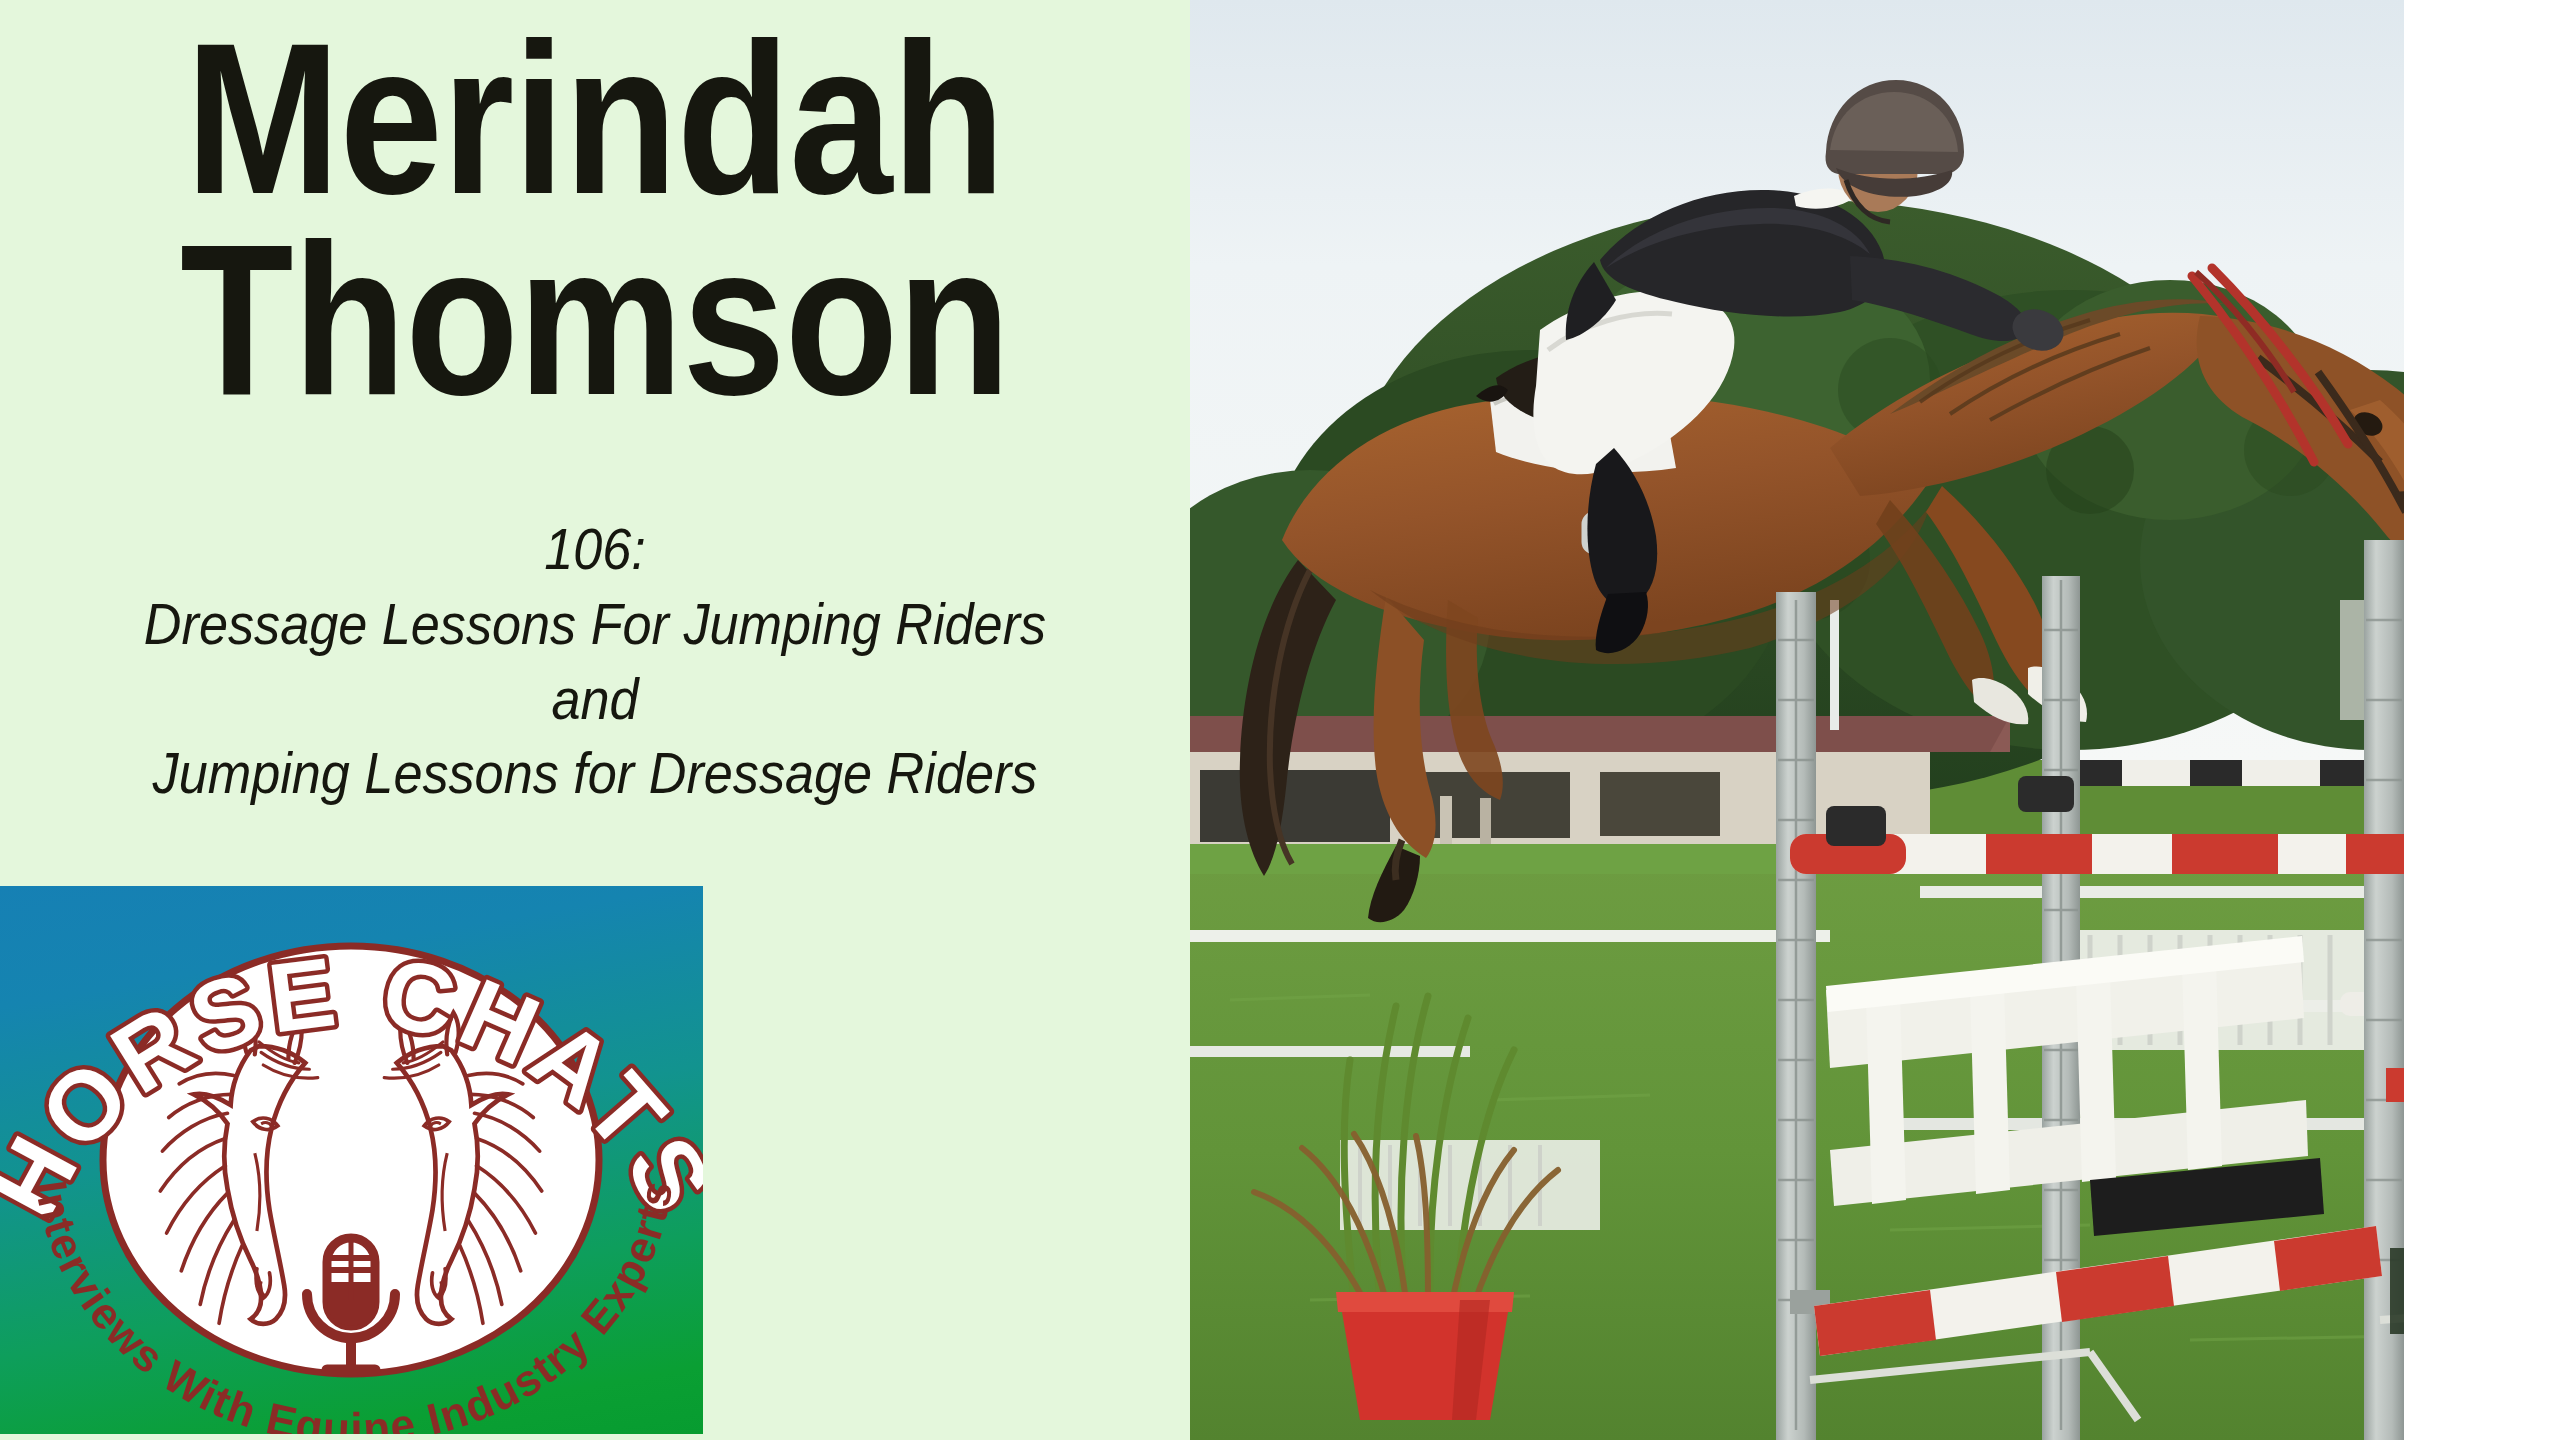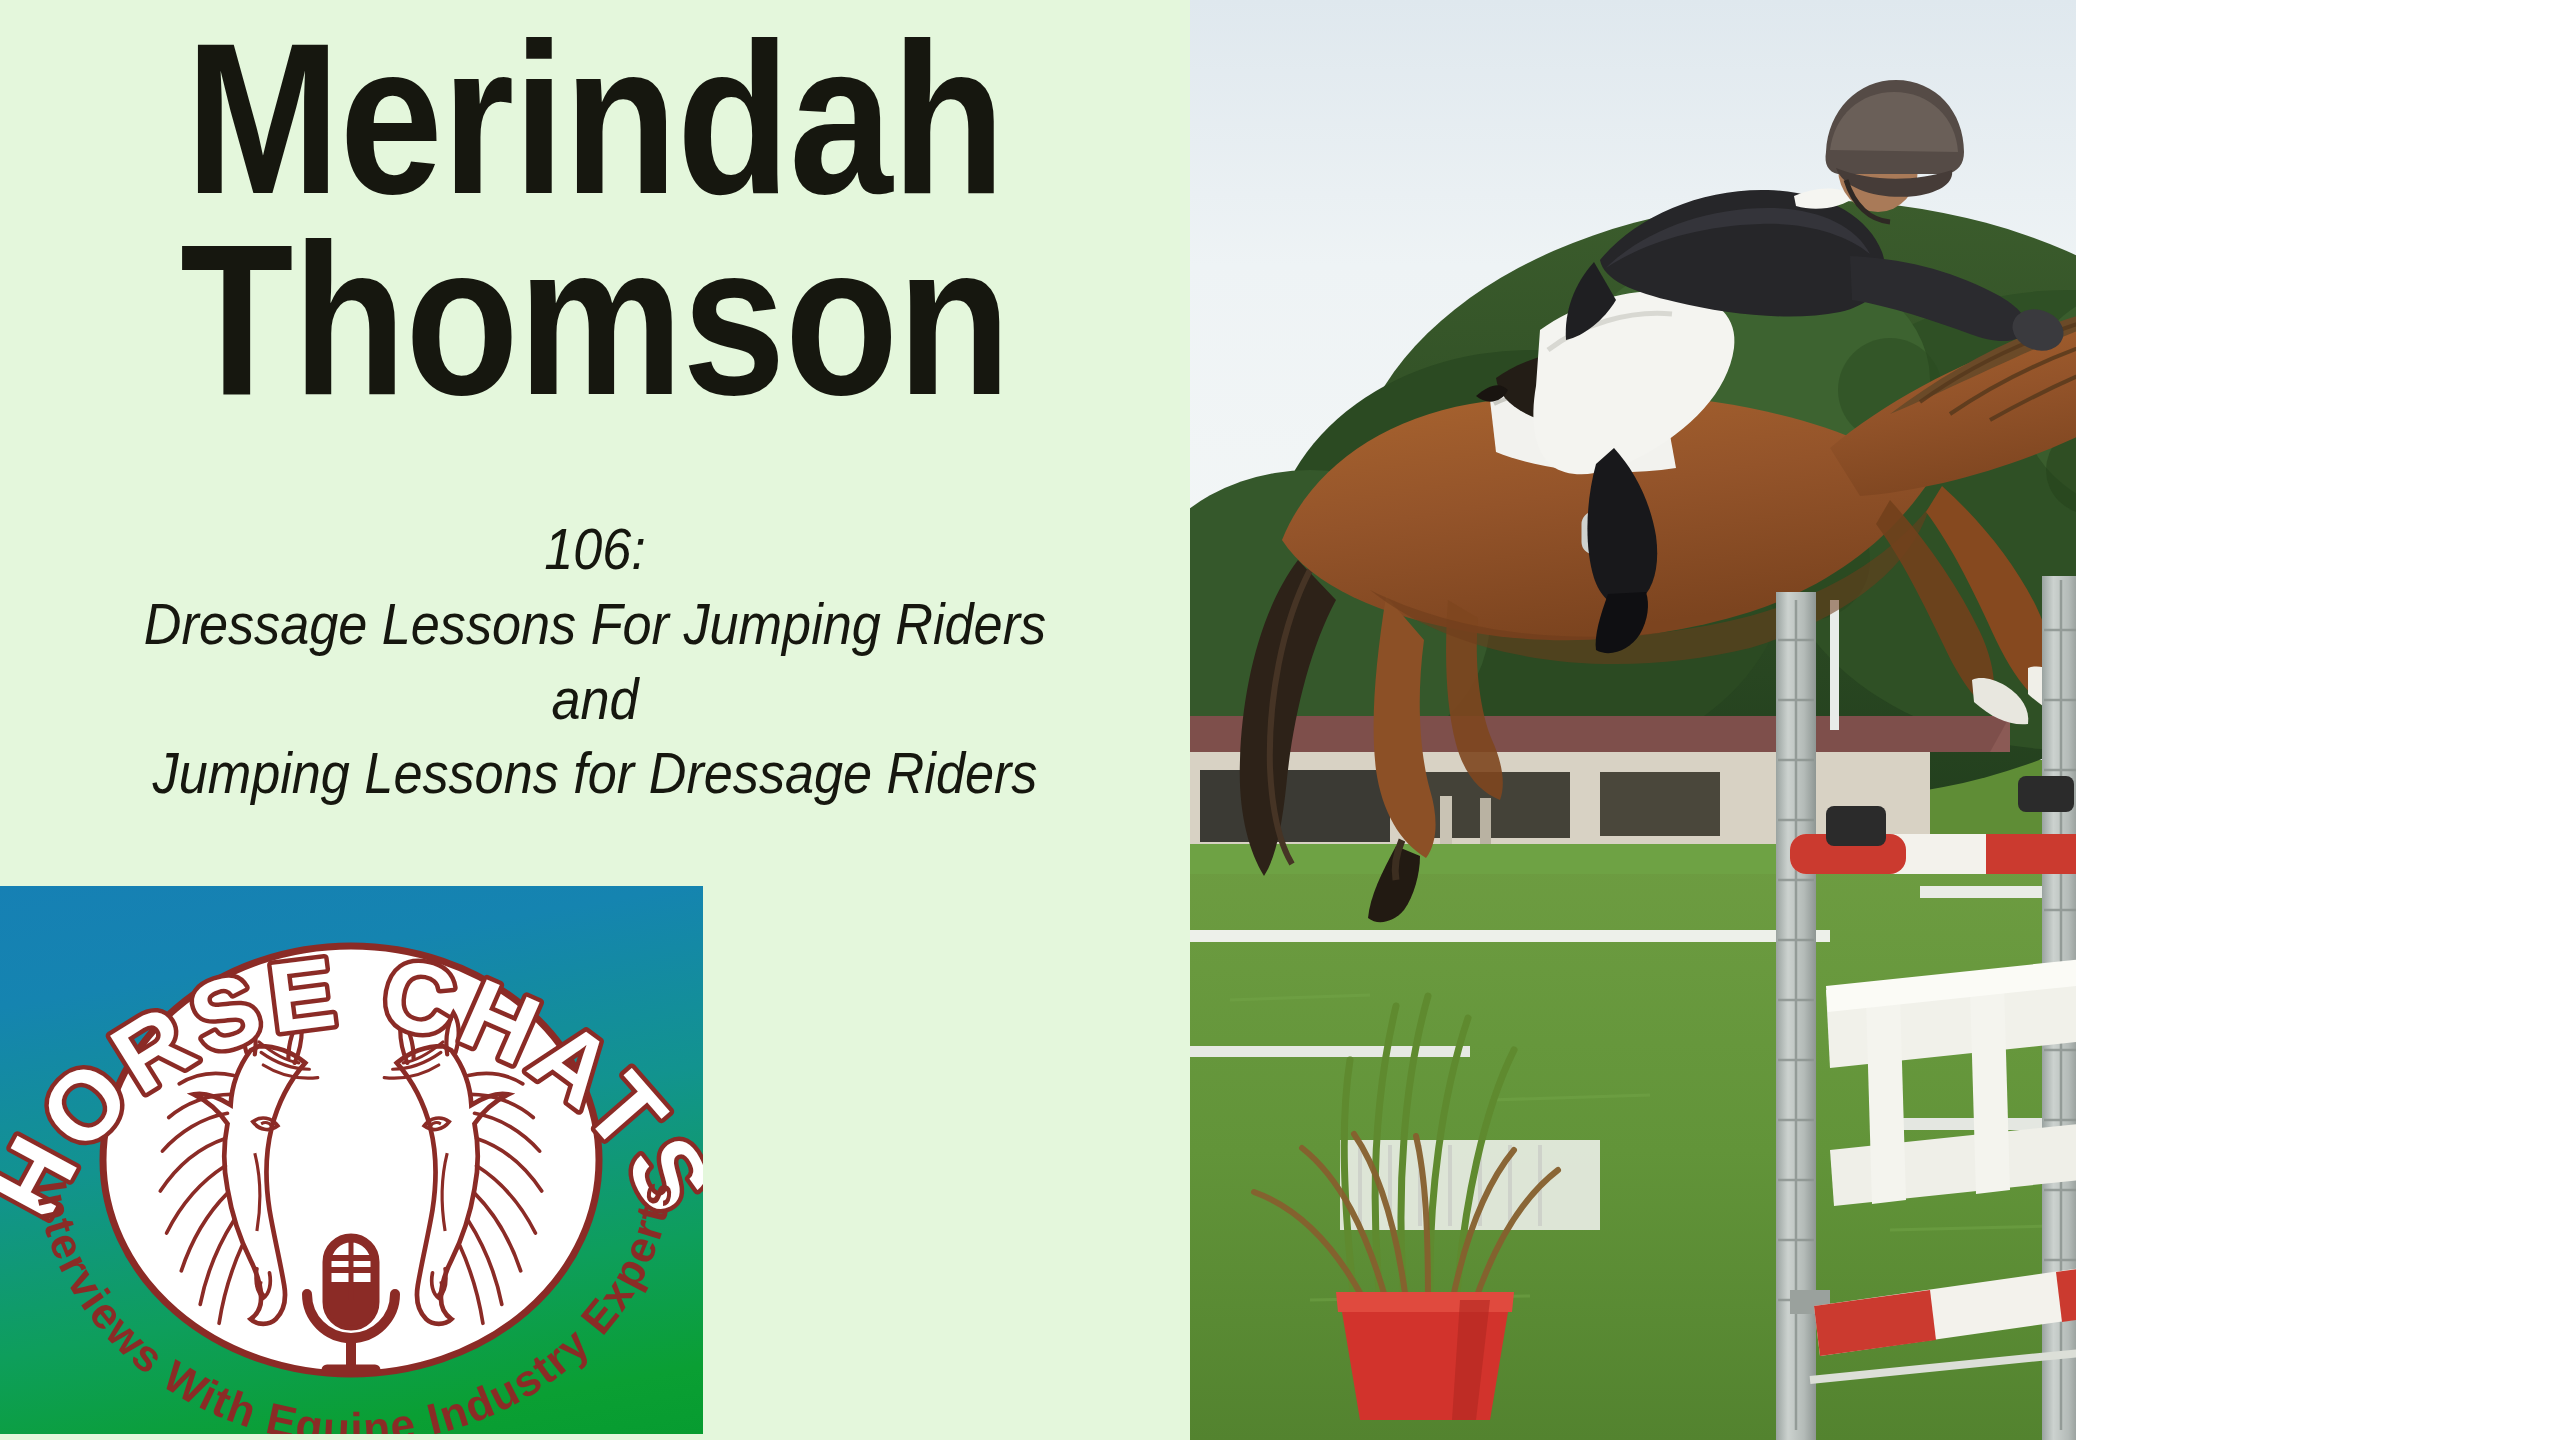--- a/index.html
+++ b/index.html
@@ -7,21 +7,21 @@
     margin: 0;
     padding: 0;
     background: #ffffff;
   }
   body {
     font-family: "Liberation Sans", sans-serif;
   }
 
   #canvas {
     position: relative;
-    width: 2076px;
+    width: 2404px;
     height: 1440px;
     overflow: hidden;
     background: #e4f7dc;
   }
 
   
   .left-panel {
     position: absolute;
     left: 0; top: 0;
     width: 1190px;

